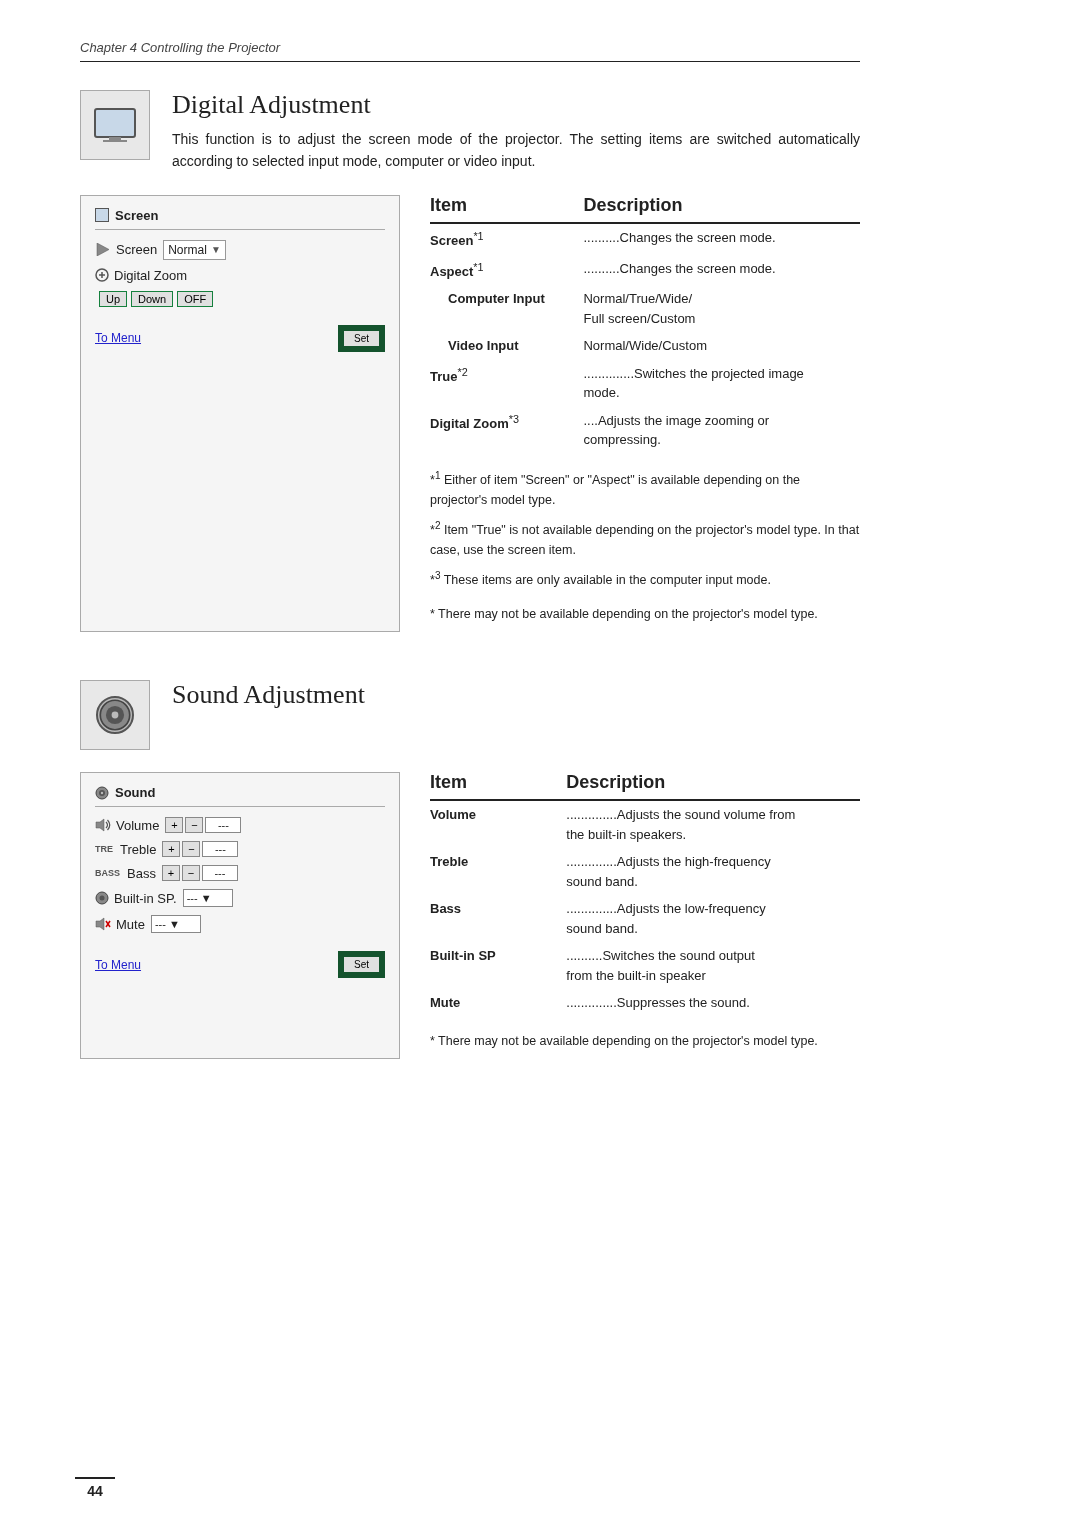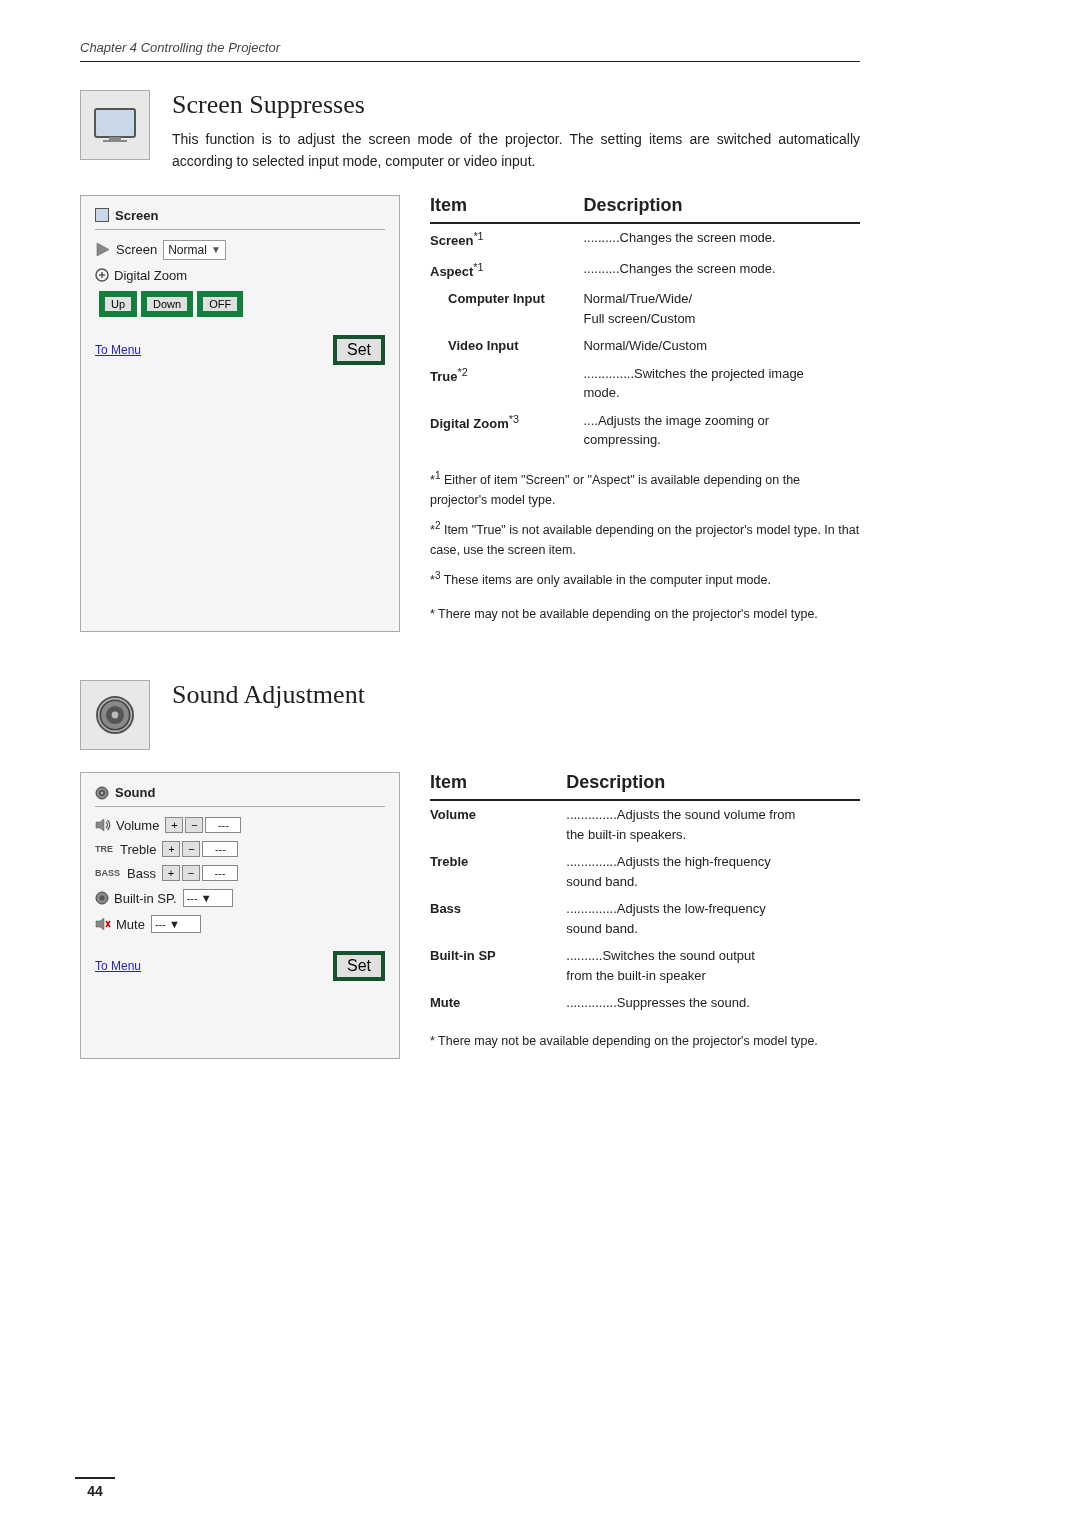--- a/index.html
+++ b/index.html
@@ -114,44 +114,44 @@
       font-size: 10px;
       color: #555;
     }
     .ui-buttons {
       display: flex;
       gap: 4px;
       margin-top: 4px;
       margin-left: 4px;
     }
     .ui-btn {
-      border: 6px solid #15803d;
+      border: 1px solid #15803d;
       background: #e0e0e0;
       font-size: 11px;
       padding: 1px 6px;
       cursor: pointer;
     }
     .panel-footer {
       display: flex;
       justify-content: space-between;
       margin-top: 18px;
       align-items: center;
     }
     .link-btn {
       color: #2222cc;
       text-decoration: underline;
       font-size: 12px;
       cursor: pointer;
       background: none;
       border: none;
     }
     .set-btn {
-      border: 4px solid #14532d;
+      border: 6px solid #14532d;
       background: #e0e0e0;
-      font-size: 16px;
+      font-size: 10px;
       padding: 2px 10px;
       cursor: pointer;
     }
     .desc-table {
       flex: 1;
     }
     .desc-table table {
       width: 100%;
       border-collapse: collapse;
     }
@@ -267,21 +267,21 @@
   <div class="section">
     <div class="section-header">
       <div class="section-icon">
         <svg viewBox="0 0 44 36">
           <rect x="2" y="2" width="40" height="28" rx="2" fill="#c8d8e8" stroke="#555" stroke-width="2"></rect>
           <rect x="16" y="30" width="12" height="3" fill="#888"></rect>
           <rect x="10" y="33" width="24" height="2" fill="#888"></rect>
         </svg>
       </div>
       <div class="section-title-block">
-        <div class="section-title">Screen Suppresses</div>
+        <div class="section-title">Digital Adjustment</div>
         <div class="section-desc">This function is to adjust the screen mode of the projector. The setting items are switched automatically according to selected input mode, computer or video input.</div>
       </div>
     </div>
 
     <div class="section-content">
 
       <div class="ui-panel">
         <div class="ui-panel-title">
           <span class="panel-icon-small" style="background:#c8d8e8; border:1px solid #555;"></span>
           <span>Screen</span>

